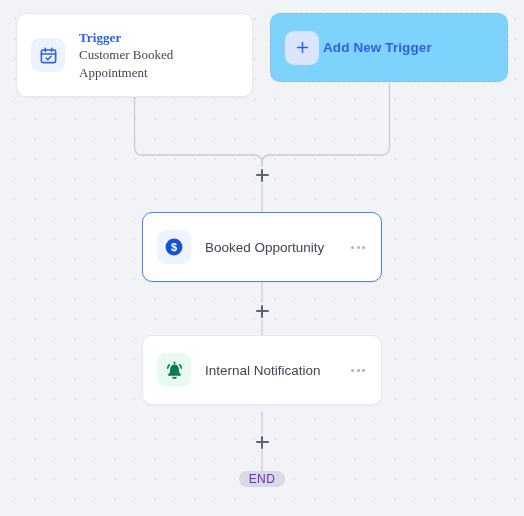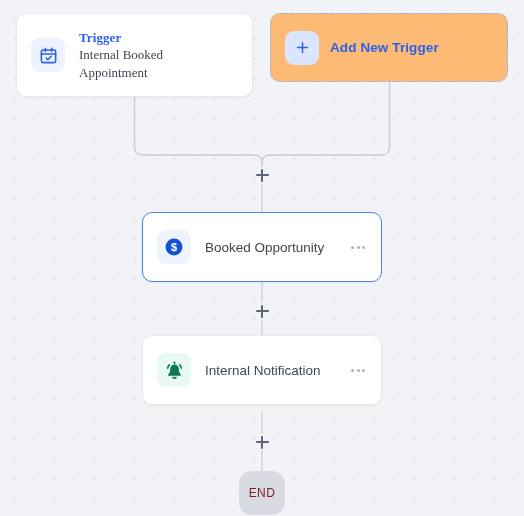--- a/index.html
+++ b/index.html
@@ -83,24 +83,24 @@
     line-height: 18px;
     max-width: 130px;
   }
 
   
   #add-trigger-card {
     left: 270px;
     top: 13px;
     width: 238px;
     height: 69px;
-    background: #fdba74;
+    background: #7dd3fc;
     border: 1.6px dashed #8fb3f4;
     padding: 0 14px;
-    gap: 11px;
+    gap: 4px;
   }
   #add-trigger-card .card-icon { background: #d9e6fd; }
   .add-trigger-label {
     color: #2b62e8;
     font-size: 13.5px;
     font-weight: bold;
     letter-spacing: .1px;
   }
 
   
@@ -167,24 +167,24 @@
   #plus-after-trigger { top: 166px; }
   #plus-after-create  { top: 302px; }
   #plus-after-notify  { top: 433px; }
 
   
   #end-badge {
     position: absolute;
     left: 239px;
     top: 471px;
     width: 46px;
-    height: 44px;
+    height: 16px;
     border-radius: 13px;
     background: #d8dbe2;
-    color: #7f1d1d;
+    color: #6d28d9;
     font-size: 12px;
     letter-spacing: .4px;
     display: flex;
     align-items: center;
     justify-content: center;
   }
 </style>
 </head>
 <body>
 
@@ -211,21 +211,21 @@
     <div class="card-icon">
       <svg width="19" height="19" viewBox="0 0 24 24" fill="none" stroke="#2b62e8" stroke-width="2" stroke-linecap="round" stroke-linejoin="round">
         <rect x="3" y="5" width="18" height="16" rx="2"></rect>
         <path d="M3 10h18"></path>
         <path d="M8 3v4M16 3v4"></path>
         <path d="M9 15.2l2.1 2.1L15.4 13"></path>
       </svg>
     </div>
     <div class="trigger-text">
       <span class="trigger-title">Trigger</span>
-      <span class="trigger-sub">Internal Booked Appointment</span>
+      <span class="trigger-sub">Customer Booked Appointment</span>
     </div>
   </div>
 
   <div class="card" id="add-trigger-card">
     <div class="card-icon">
       <svg width="17" height="17" viewBox="0 0 24 24" fill="none" stroke="#2b62e8" stroke-width="2.1" stroke-linecap="round">
         <path d="M12 5v14M5 12h14"></path>
       </svg>
     </div>
     <span class="add-trigger-label">Add New Trigger</span>

